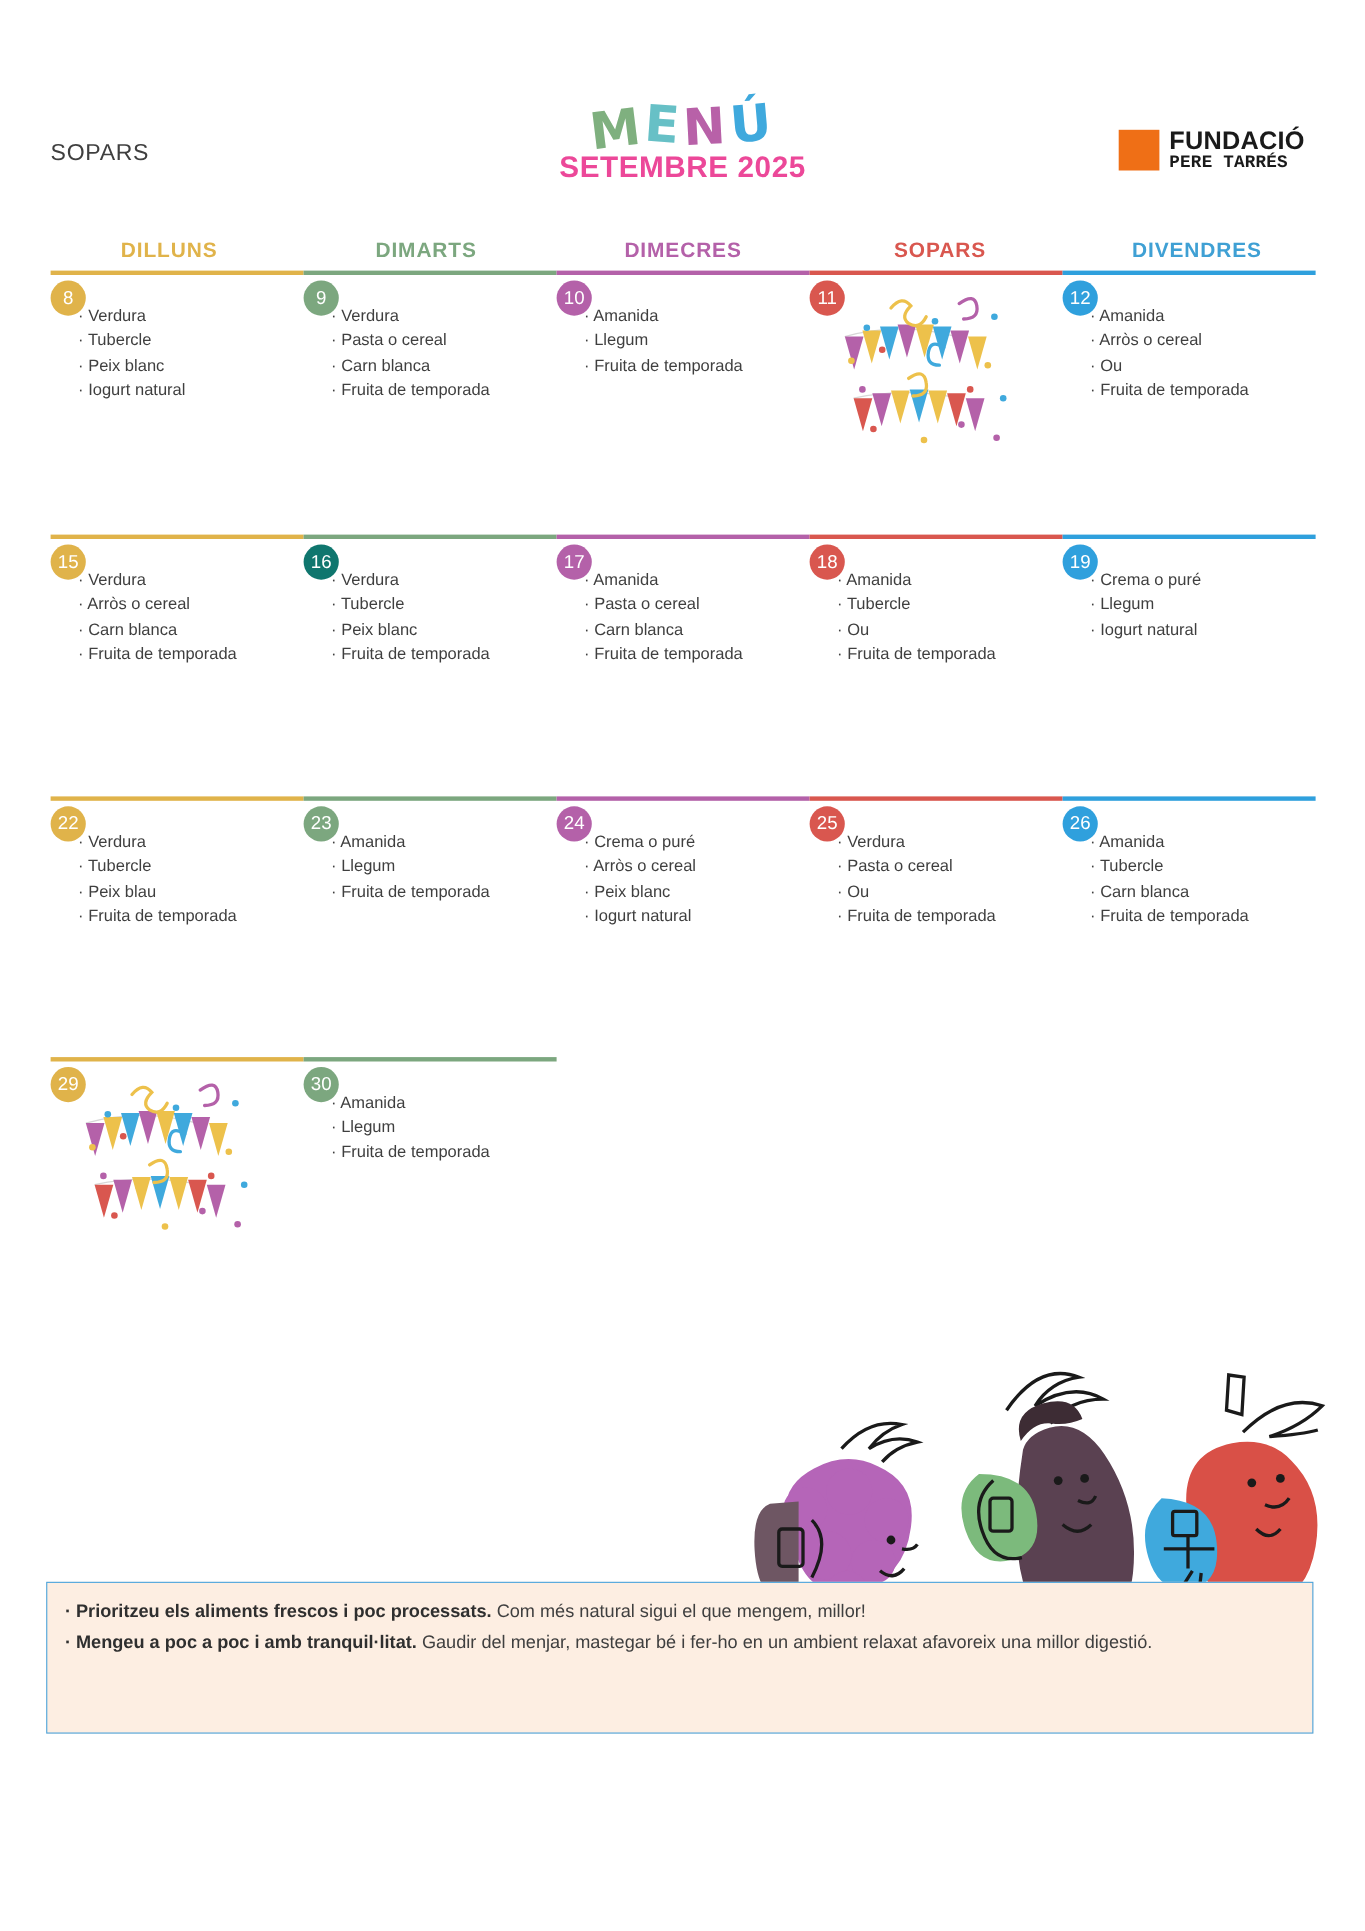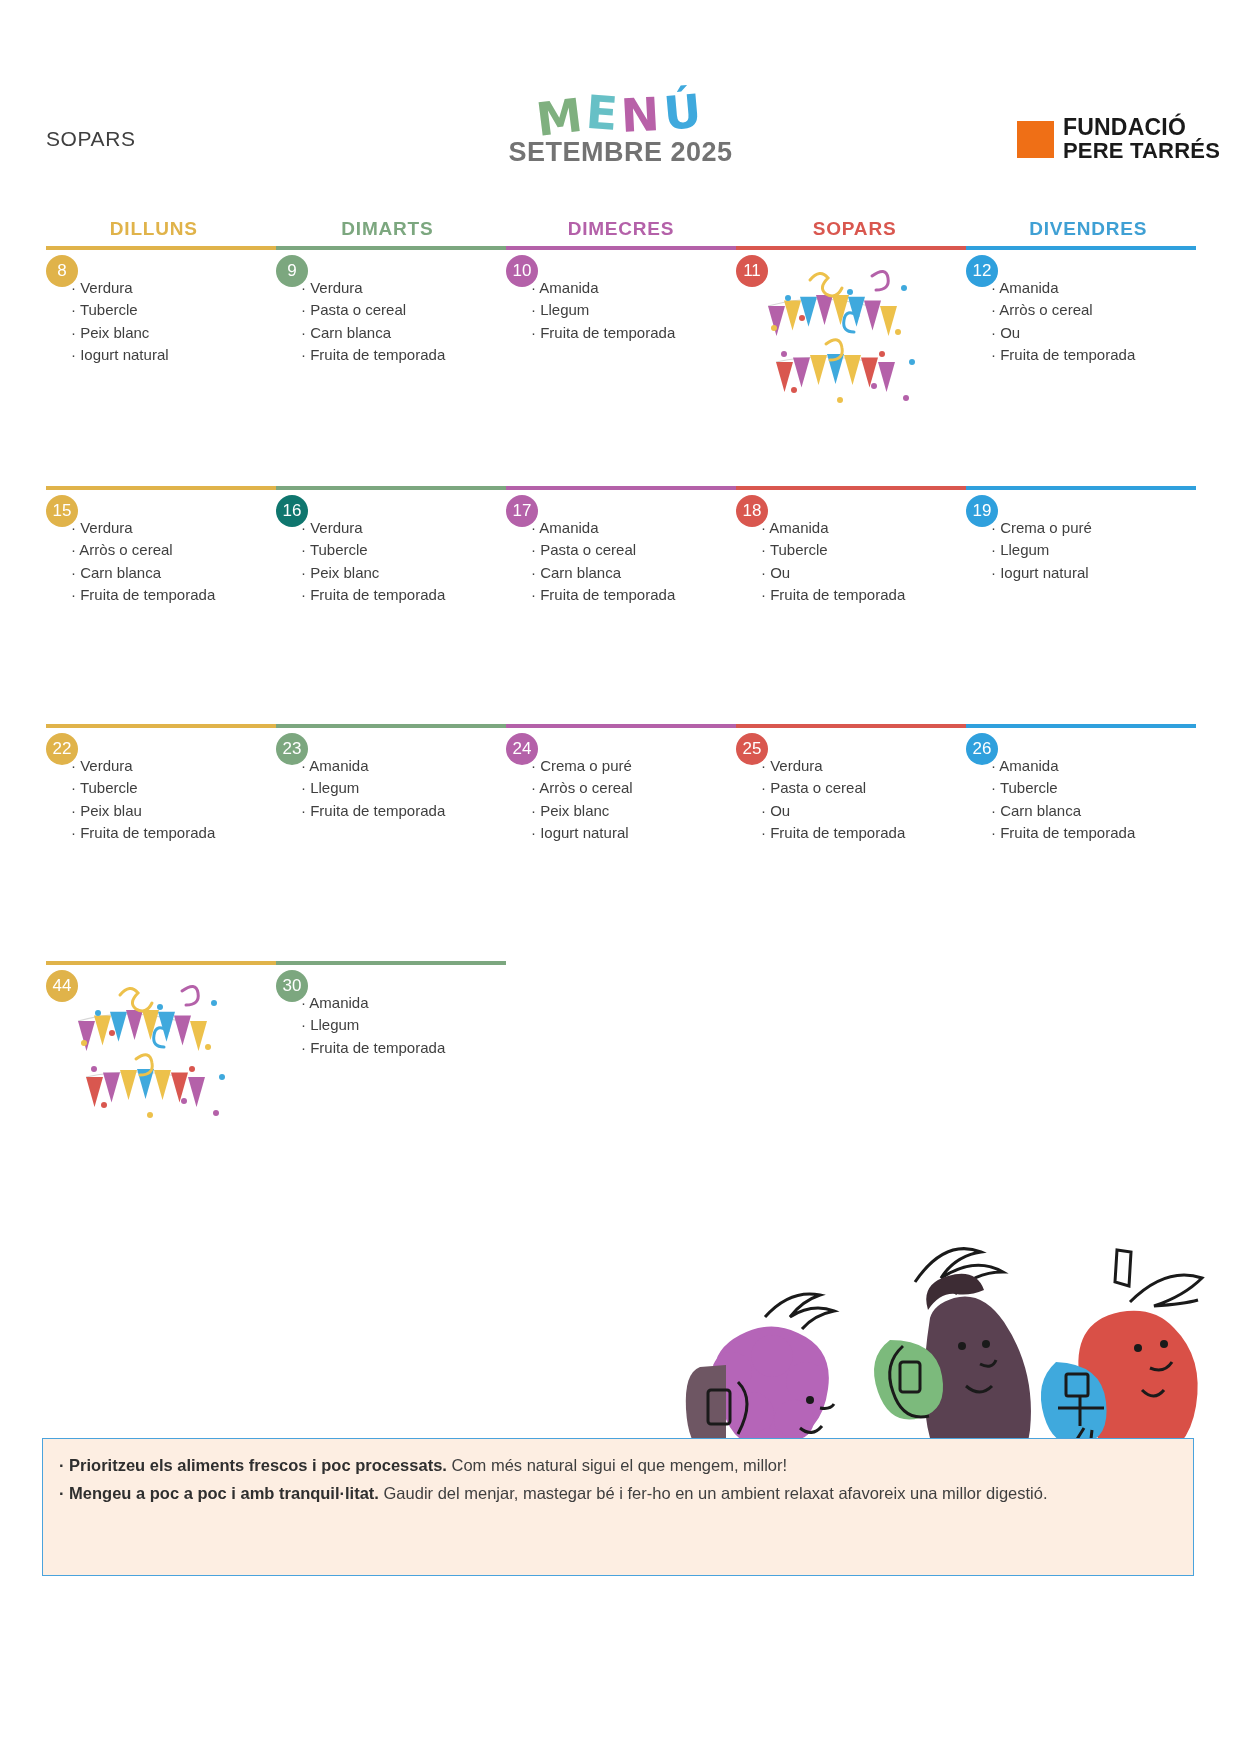--- a/index.html
+++ b/index.html
@@ -21,27 +21,27 @@
     font-family:"DejaVu Sans", sans-serif;
     font-size:46px;font-weight:bold;letter-spacing:4px;
   }
   .menu-word span{display:inline-block;}
   .mw1{color:#7fb07f;transform:rotate(-7deg) translateY(2px);}
   .mw2{color:#67c0c6;transform:rotate(4deg) translateY(-2px);}
   .mw3{color:#b861a8;transform:rotate(-3deg);}
   .mw5{color:#3fa9dd;transform:rotate(-5deg) translateY(-3px);}
   .month{
     position:absolute;left:0;top:137px;width:1241px;text-align:center;
-    font-size:27px;font-weight:bold;color:#737373;letter-spacing:.5px;
+    font-size:27px;font-weight:bold;color:#ec4899;letter-spacing:.5px;
   }
   .logo{position:absolute;left:1017px;top:116px;display:flex;align-items:center;gap:9px;}
   .logo-sq{width:37px;height:37px;background:#ef6f16;}
   .logo-tx{line-height:1.03;}
   .logo-tx .l1{font-size:23px;font-weight:bold;letter-spacing:.2px;color:#1a1a1a;}
-  .logo-tx .l2{font-size:22px;font-weight:bold;letter-spacing:.2px;color:#1a1a1a;}
+  .logo-tx .l2{font-size:16px;font-weight:bold;letter-spacing:.2px;color:#1a1a1a;font-family:Liberation Mono, monospace;}
 
   
   .dow-row{position:absolute;left:46px;top:218px;width:1150px;display:flex;gap:18px;}
   .dow{flex:1;text-align:center;font-size:19px;font-weight:bold;letter-spacing:.8px;}
 
   
   .week{position:absolute;left:46px;width:1150px;}
   .w1{top:246px;} .w2{top:486px;} .w3{top:724px;} .w4{top:961px;}
   .bars{display:flex;width:1150px;height:4px;}
   .bar{flex:1;height:4px;}
@@ -298,21 +298,21 @@
   <div class="week w4" id="week3">
       <div class="bars">
         <div class="bar" style="background: rgb(224, 179, 74);"></div>
         <div class="bar" style="background: rgb(124, 167, 127);"></div>
         <div class="bar empty"></div>
         <div class="bar empty"></div>
         <div class="bar empty"></div>
       </div>
       <div class="cells">
         <div class="cell">
-          <div class="daynum" style="background: rgb(224, 179, 74);">44</div>
+          <div class="daynum" style="background: rgb(224, 179, 74);">29</div>
           <svg class="party" viewBox="0 0 175 160">
             <path d="M14 48 Q64.5 34 115 48" fill="none" stroke="#d7d7d7" stroke-width="1.2"></path>
             <polygon points="14,48 31,48 22.5,78" fill="#b461a9"></polygon>
             <polygon points="30,42.51428571428571 47,42.51428571428571 38.5,72.5142857142857" fill="#edc14b"></polygon>
             <polygon points="46,38.857142857142854 63,38.857142857142854 54.5,68.85714285714286" fill="#3fa9dd"></polygon>
             <polygon points="62,37.028571428571425 79,37.028571428571425 70.5,67.02857142857142" fill="#b461a9"></polygon>
             <polygon points="78,37.028571428571425 95,37.028571428571425 86.5,67.02857142857142" fill="#edc14b"></polygon>
             <polygon points="94,38.857142857142854 111,38.857142857142854 102.5,68.85714285714286" fill="#3fa9dd"></polygon>
             <polygon points="110,42.51428571428571 127,42.51428571428571 118.5,72.5142857142857" fill="#b461a9"></polygon>
             <polygon points="126,48 143,48 134.5,78" fill="#edc14b"></polygon>

